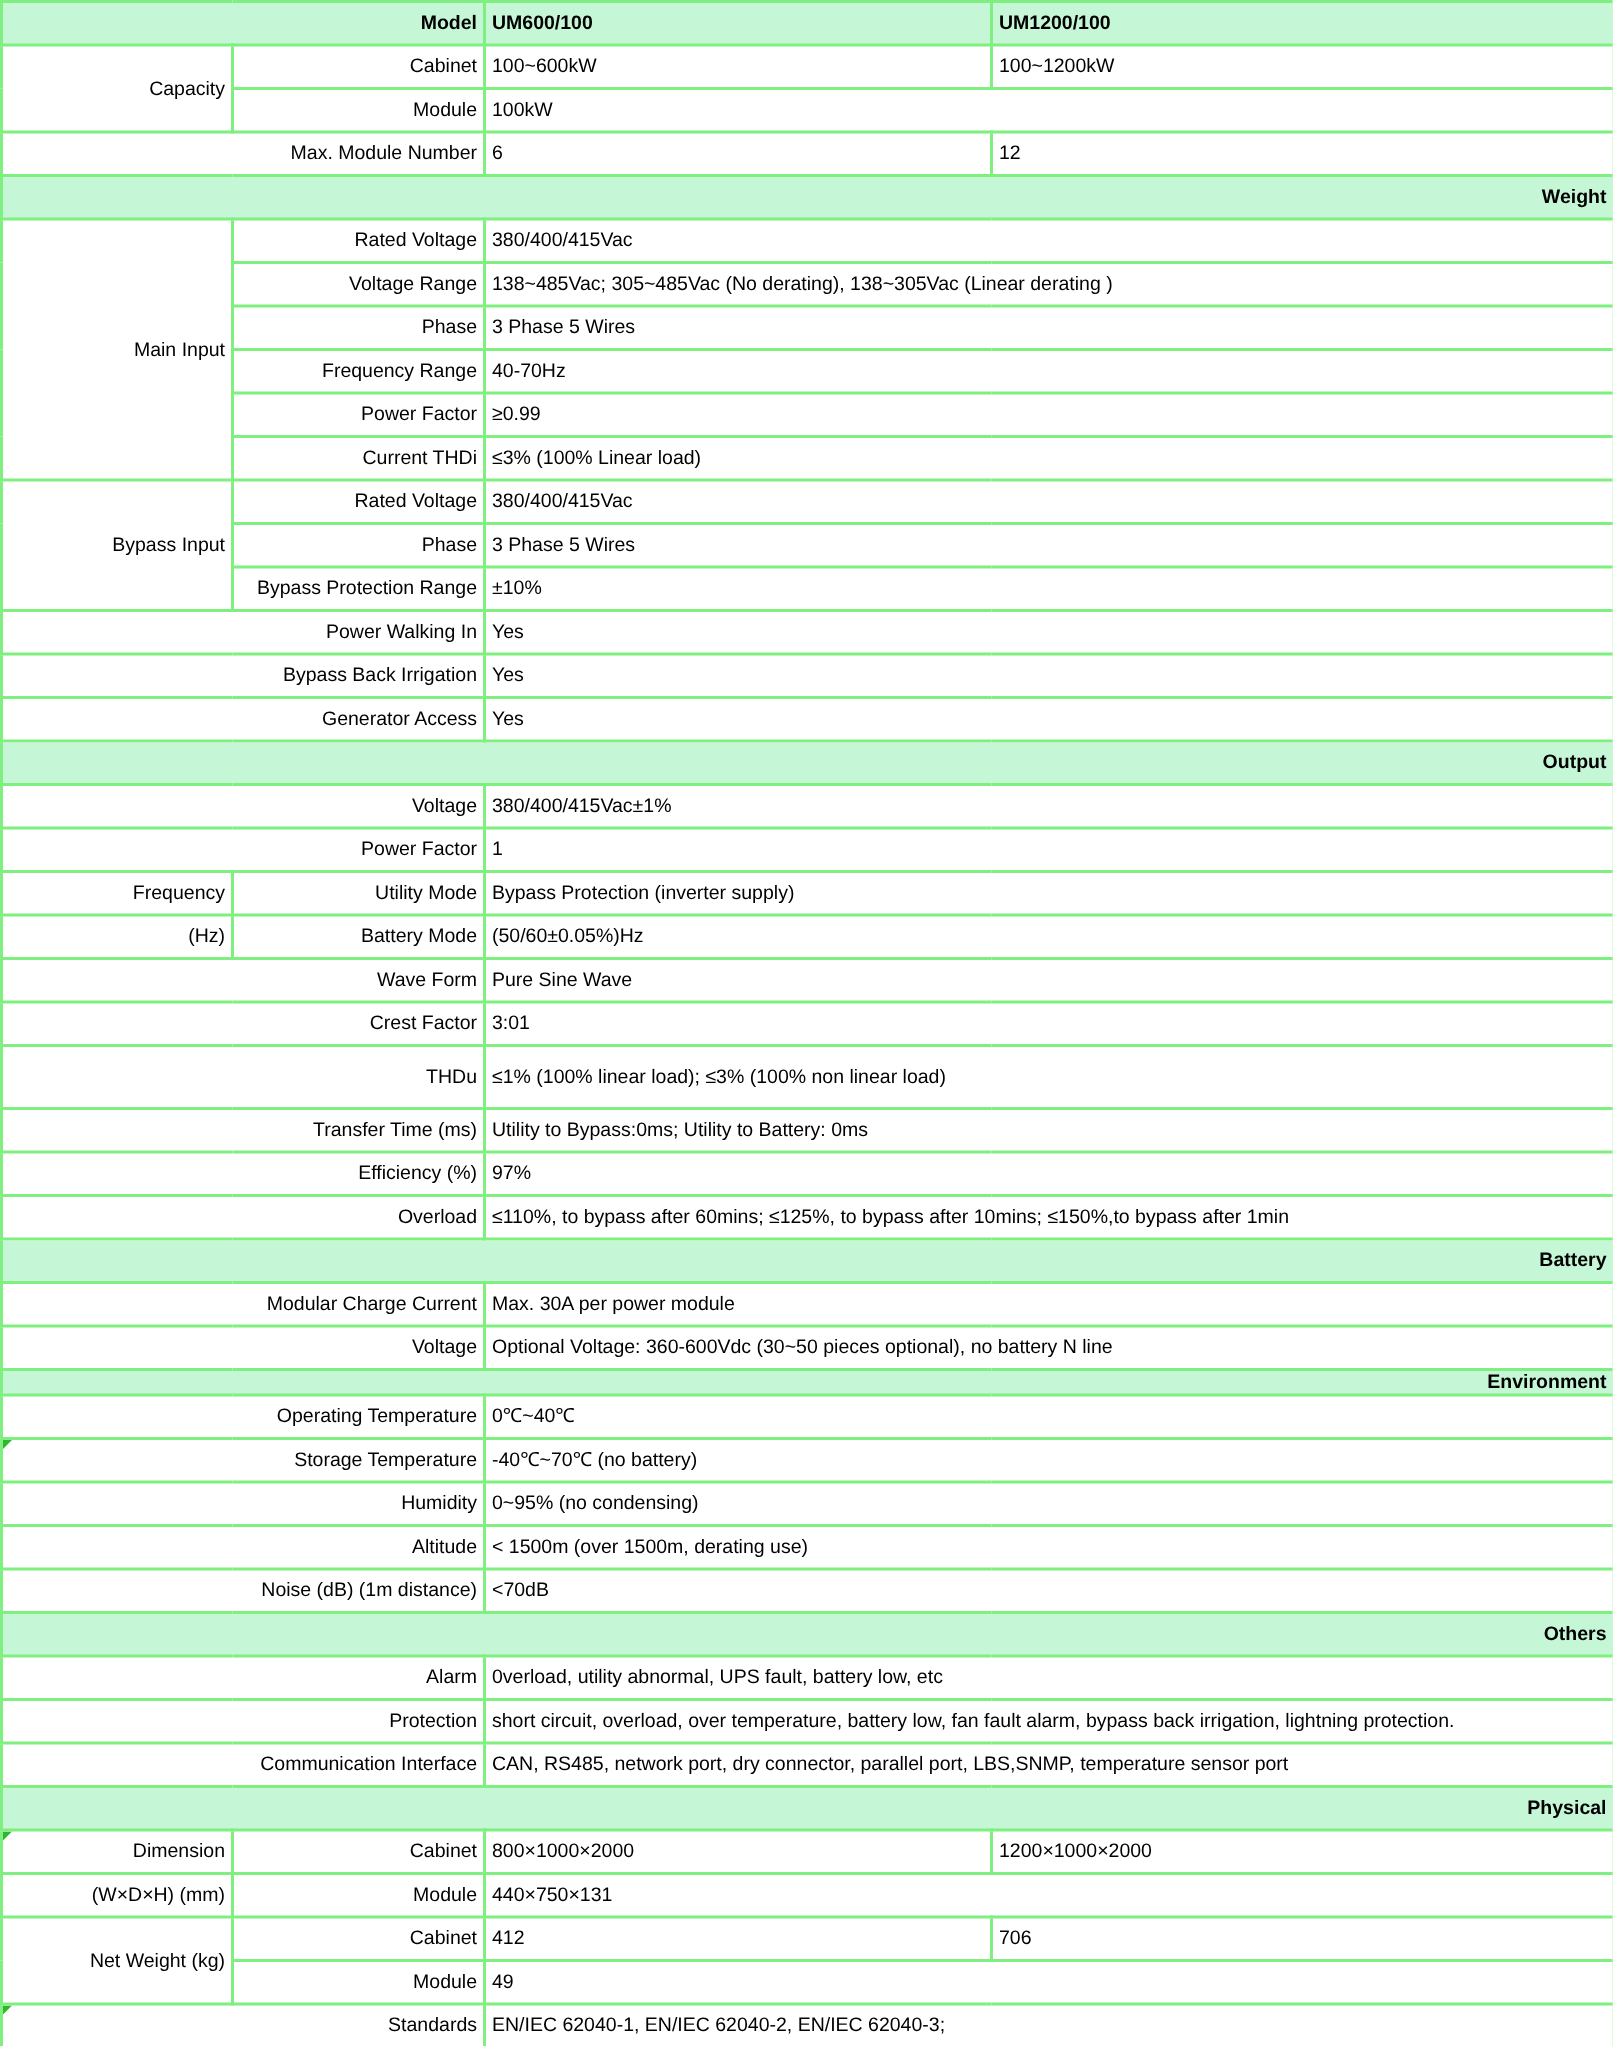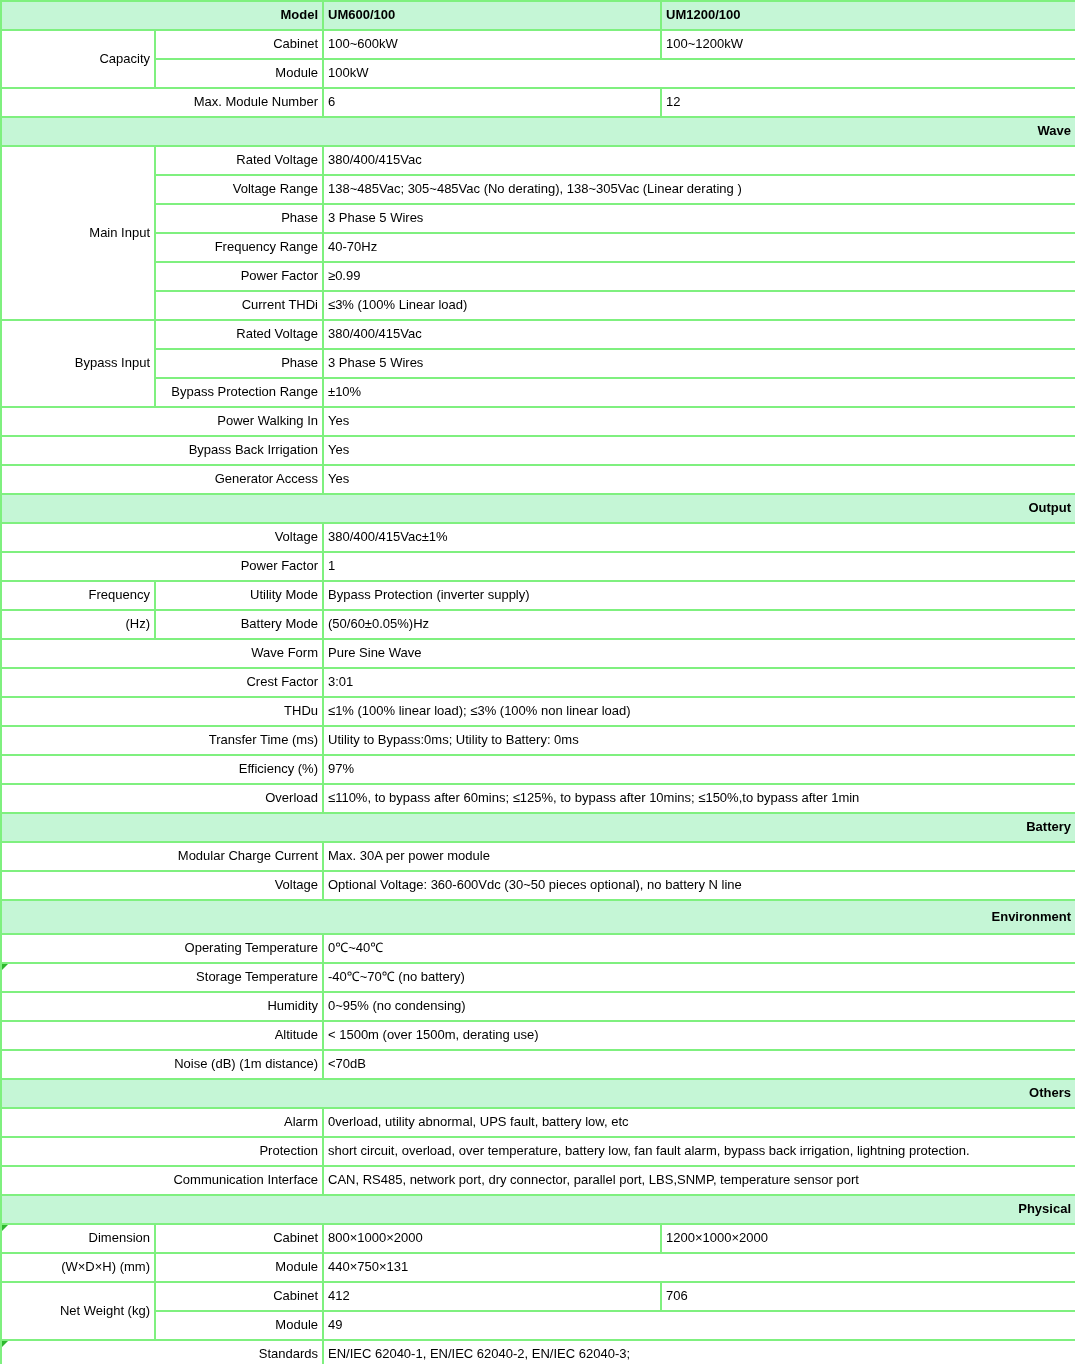--- a/index.html
+++ b/index.html
@@ -58,21 +58,21 @@
         <tr style="height: 29px;">
           <td class="left">Module</td>
           <td class="center" colspan="2">100kW</td>
         </tr>
         <tr style="height: 29px;">
           <td class="left" colspan="2">Max. Module Number</td>
           <td class="center">6</td>
           <td class="center">12</td>
         </tr>
         <tr style="height: 29px;">
-          <td class="head left" colspan="4">Wave</td>
+          <td class="head left" colspan="4">Weight</td>
         </tr>
         <tr style="height: 29px;">
           <td class="left" rowspan="6">Main Input</td>
           <td class="left">Rated Voltage</td>
           <td class="center" colspan="2">380/400/415Vac</td>
         </tr>
         <tr style="height: 29px;">
           <td class="left">Voltage Range</td>
           <td class="center" colspan="2">138~485Vac; 305~485Vac (No derating), 138~305Vac (Linear derating )</td>
         </tr>
@@ -139,21 +139,21 @@
           <td class="center" colspan="2">(50/60±0.05%)Hz</td>
         </tr>
         <tr style="height: 29px;">
           <td class="left" colspan="2">Wave Form</td>
           <td class="center" colspan="2">Pure Sine Wave</td>
         </tr>
         <tr style="height: 29px;">
           <td class="left" colspan="2">Crest Factor</td>
           <td class="center" colspan="2">3:01</td>
         </tr>
-        <tr style="height: 29px; border-radius: 14px;">
+        <tr style="height: 42px; border-radius: 14px;">
           <td class="left" colspan="2">THDu</td>
           <td class="center" colspan="2">≤1% (100% linear load); ≤3% (100% non linear load)</td>
         </tr>
         <tr style="height: 29px;">
           <td class="left" colspan="2">Transfer Time (ms)</td>
           <td class="center" colspan="2">Utility to Bypass:0ms; Utility to Battery: 0ms</td>
         </tr>
         <tr style="height: 29px;">
           <td class="left" colspan="2">Efficiency (%)</td>
           <td class="center" colspan="2">97%</td>
@@ -166,21 +166,21 @@
           <td class="head left" colspan="4">Battery</td>
         </tr>
         <tr style="height: 29px;">
           <td class="left" colspan="2">Modular Charge Current</td>
           <td class="center" colspan="2">Max. 30A per power module</td>
         </tr>
         <tr style="height: 29px;">
           <td class="left" colspan="2">Voltage</td>
           <td class="center" colspan="2">Optional Voltage: 360-600Vdc (30~50 pieces optional), no battery N line</td>
         </tr>
-        <tr style="height: 34px;">
+        <tr style="height: 17px;">
           <td class="head left" colspan="4">Environment</td>
         </tr>
         <tr style="height: 29px;">
           <td class="left" colspan="2">Operating Temperature</td>
           <td class="center" colspan="2">0℃~40℃</td>
         </tr>
         <tr style="height: 29px;">
           <td class="left has-marker" colspan="2">Storage Temperature<span class="marker-tri"></span></td>
           <td class="center" colspan="2">-40℃~70℃ (no battery)</td>
         </tr>

